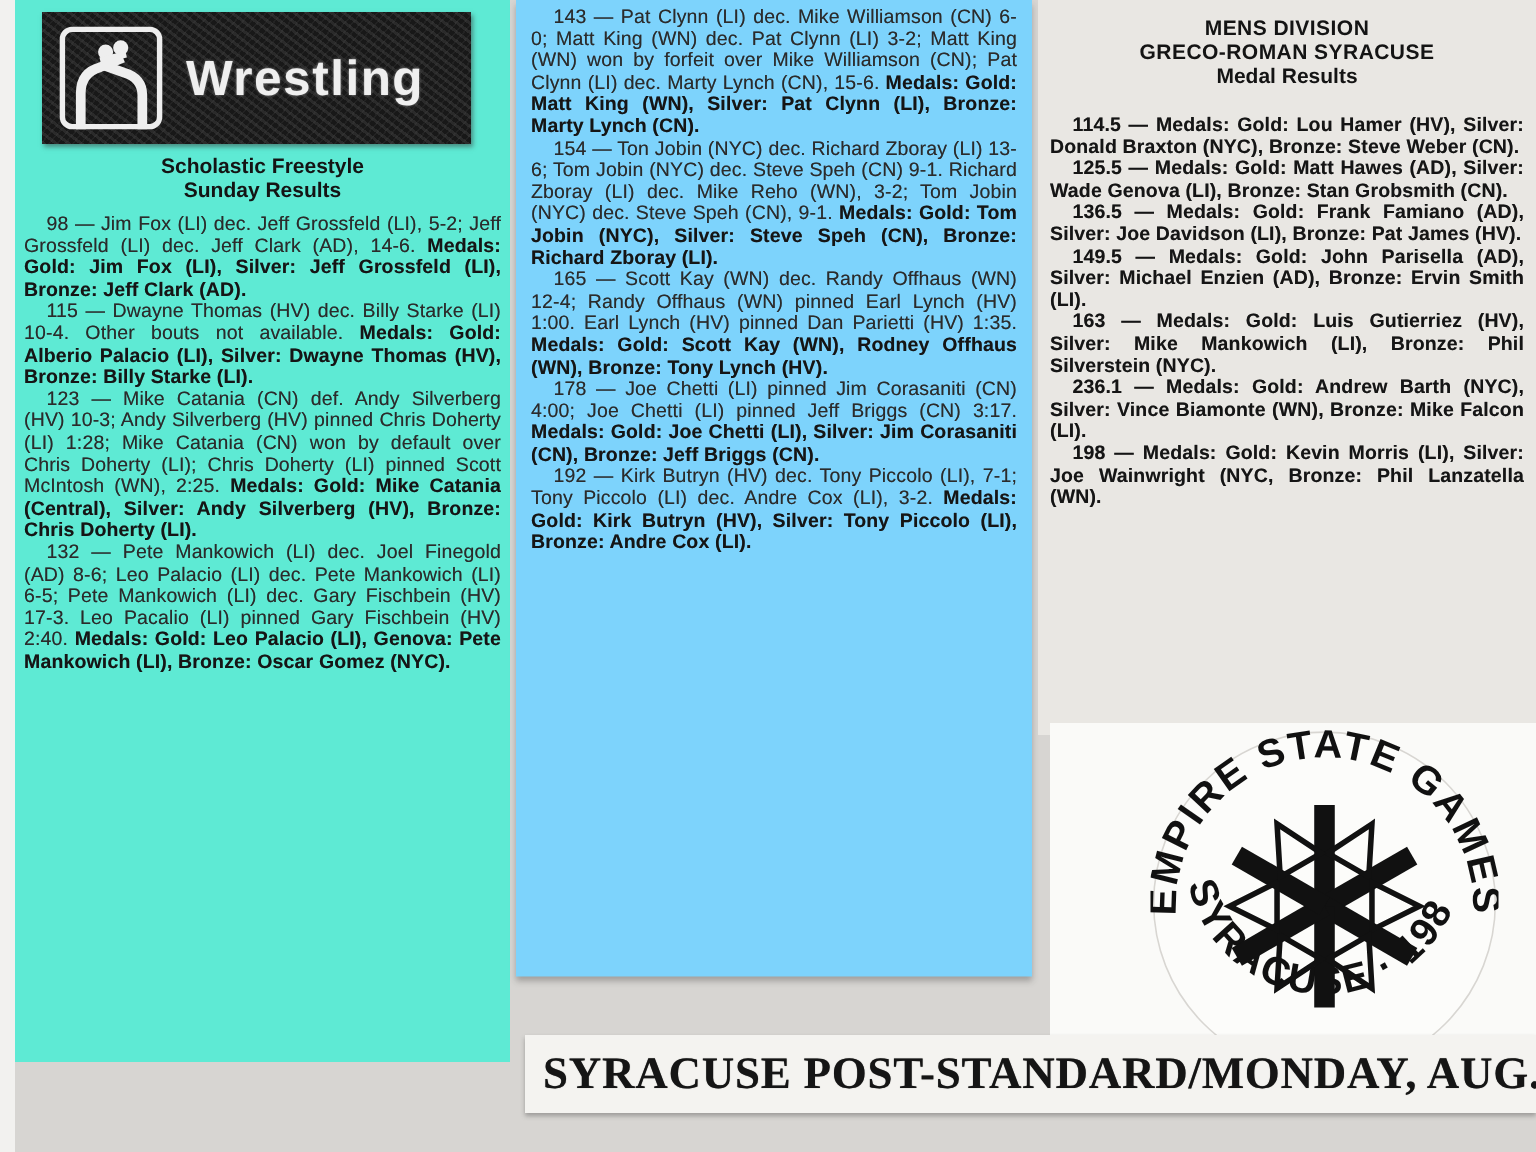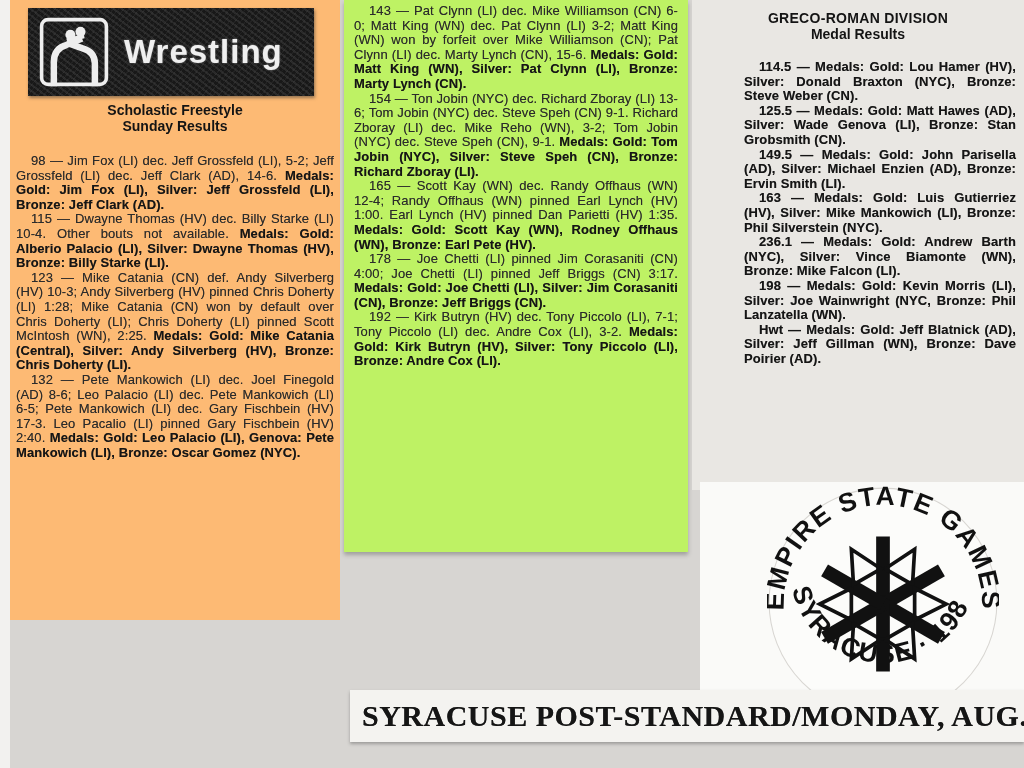--- a/index.html
+++ b/index.html
@@ -7,32 +7,32 @@
   body {
     font-family:"Liberation Sans", sans-serif;
     background:#d7d5d2;
     position:relative;
     color:#242424;
   }
   .paper-edge-left { position:absolute; left:0; top:0; width:10px; height:768px; background:#f2f1ef; }
 
   
   .col { position:absolute; text-align:justify; }
-  .col-left  { left:10px;  top:0; width:330px; height:620px; background:#fdba74; padding:2px 6px 0 6px; }
-  .col-mid   { left:344px; top:0; width:344px; height:552px; background:#bef264; padding:4px 10px 0 10px;
+  .col-left  { left:10px;  top:0; width:330px; height:708px; background:#5eead4; padding:2px 6px 0 6px; }
+  .col-mid   { left:344px; top:0; width:344px; height:651px; background:#7dd3fc; padding:4px 10px 0 10px;
                box-shadow:0 3px 4px rgba(60,60,60,.35); }
   .col-right { left:692px; top:0; width:332px; height:490px; background:#e9e7e3; padding:2px 8px 0 8px; }
 
   .entry {
     font-size:13px; line-height:14.6px; text-indent:15px;
     text-align:justify; letter-spacing:.1px;
     color:#2b2b2b; text-shadow:0 0 .4px rgba(40,40,40,.55);
   }
   .entry b { color:#151515; }
-  .col-right .entry { font-weight:700; color:#1c1c1c;margin-left:44px; }
+  .col-right .entry { font-weight:700; color:#1c1c1c; }
 
   .subhead { text-align:center; font-weight:700; font-size:14px; line-height:16px; color:#141414; }
   .subhead-caps { letter-spacing:.3px; }
 
   
   .masthead {
     position:absolute; left:18px; top:8px; width:286px; height:88px;
     background:
       repeating-linear-gradient(37deg, rgba(90,90,90,.28) 0 2px, rgba(0,0,0,0) 2px 5px),
       repeating-linear-gradient(-49deg, rgba(70,70,70,.22) 0 1px, rgba(0,0,0,0) 1px 4px),
@@ -85,51 +85,52 @@
       <path d="M22 93 V64 Q22 45 40 40 L57 33" fill="none" stroke="#eeeeee" stroke-width="9" stroke-linecap="square"></path>
       <circle cx="45" cy="26" r="7" fill="#eeeeee"></circle>
       <path d="M79 93 V66 Q79 50 62 45 L45 39" fill="none" stroke="#eeeeee" stroke-width="9" stroke-linecap="square"></path>
       <circle cx="59" cy="22" r="7" fill="#eeeeee"></circle>
       <path d="M40 34 L64 28" stroke="#eeeeee" stroke-width="6"></path>
     </svg>
     <div class="masthead-title">Wrestling</div>
   </div>
   <div style="height:100px"></div>
   <div class="subhead">Scholastic Freestyle</div>
-  <div class="subhead" style="margin-bottom:20px">Sunday Results</div>
+  <div class="subhead" style="margin-bottom:8px">Sunday Results</div>
   <div>
       <p class="entry">98 — Jim Fox (LI) dec. Jeff Grossfeld (LI), 5-2; Jeff Grossfeld (LI) dec. Jeff Clark (AD), 14-6. <b>Medals: Gold: Jim Fox (LI), Silver: Jeff Grossfeld (LI), Bronze: Jeff Clark (AD).</b></p>
       <p class="entry">115 — Dwayne Thomas (HV) dec. Billy Starke (LI) 10-4. Other bouts not available. <b>Medals: Gold: Alberio Palacio (LI), Silver: Dwayne Thomas (HV), Bronze: Billy Starke (LI).</b></p>
       <p class="entry">123 — Mike Catania (CN) def. Andy Silverberg (HV) 10-3; Andy Silverberg (HV) pinned Chris Doherty (LI) 1:28; Mike Catania (CN) won by default over Chris Doherty (LI); Chris Doherty (LI) pinned Scott McIntosh (WN), 2:25. <b>Medals: Gold: Mike Catania (Central), Silver: Andy Silverberg (HV), Bronze: Chris Doherty (LI).</b></p>
       <p class="entry">132 — Pete Mankowich (LI) dec. Joel Finegold (AD) 8-6; Leo Palacio (LI) dec. Pete Mankowich (LI) 6-5; Pete Mankowich (LI) dec. Gary Fischbein (HV) 17-3. Leo Pacalio (LI) pinned Gary Fischbein (HV) 2:40. <b>Medals: Gold: Leo Palacio (LI), Genova: Pete Mankowich (LI), Bronze: Oscar Gomez (NYC).</b></p>
     </div>
 </div>
 
 <div class="col col-mid">
   <div>
       <p class="entry">143 — Pat Clynn (LI) dec. Mike Williamson (CN) 6-0; Matt King (WN) dec. Pat Clynn (LI) 3-2; Matt King (WN) won by forfeit over Mike Williamson (CN); Pat Clynn (LI) dec. Marty Lynch (CN), 15-6. <b>Medals: Gold: Matt King (WN), Silver: Pat Clynn (LI), Bronze: Marty Lynch (CN).</b></p>
       <p class="entry">154 — Ton Jobin (NYC) dec. Richard Zboray (LI) 13-6; Tom Jobin (NYC) dec. Steve Speh (CN) 9-1. Richard Zboray (LI) dec. Mike Reho (WN), 3-2; Tom Jobin (NYC) dec. Steve Speh (CN), 9-1. <b>Medals: Gold: Tom Jobin (NYC), Silver: Steve Speh (CN), Bronze: Richard Zboray (LI).</b></p>
-      <p class="entry">165 — Scott Kay (WN) dec. Randy Offhaus (WN) 12-4; Randy Offhaus (WN) pinned Earl Lynch (HV) 1:00. Earl Lynch (HV) pinned Dan Parietti (HV) 1:35. <b>Medals: Gold: Scott Kay (WN), Rodney Offhaus (WN), Bronze: Earl Pete (HV).</b></p>
+      <p class="entry">165 — Scott Kay (WN) dec. Randy Offhaus (WN) 12-4; Randy Offhaus (WN) pinned Earl Lynch (HV) 1:00. Earl Lynch (HV) pinned Dan Parietti (HV) 1:35. <b>Medals: Gold: Scott Kay (WN), Rodney Offhaus (WN), Bronze: Tony Lynch (HV).</b></p>
       <p class="entry">178 — Joe Chetti (LI) pinned Jim Corasaniti (CN) 4:00; Joe Chetti (LI) pinned Jeff Briggs (CN) 3:17. <b>Medals: Gold: Joe Chetti (LI), Silver: Jim Corasaniti (CN), Bronze: Jeff Briggs (CN).</b></p>
       <p class="entry">192 — Kirk Butryn (HV) dec. Tony Piccolo (LI), 7-1; Tony Piccolo (LI) dec. Andre Cox (LI), 3-2. <b>Medals: Gold: Kirk Butryn (HV), Silver: Tony Piccolo (LI), Bronze: Andre Cox (LI).</b></p>
     </div>
 </div>
 
 <div class="col col-right">
   <div style="height:8px"></div>
-  <div class="subhead subhead-caps">GRECO-ROMAN DIVISION</div>
+  <div class="subhead subhead-caps">MENS DIVISION</div>
+  <div class="subhead subhead-caps">GRECO-ROMAN SYRACUSE</div>
   <div class="subhead" style="margin-bottom:18px">Medal Results</div>
   <div>
       <p class="entry"><b>114.5 — Medals: Gold: Lou Hamer (HV), Silver: Donald Braxton (NYC), Bronze: Steve Weber (CN).</b></p>
       <p class="entry"><b>125.5 — Medals: Gold: Matt Hawes (AD), Silver: Wade Genova (LI), Bronze: Stan Grobsmith (CN).</b></p>
+      <p class="entry"><b>136.5 — Medals: Gold: Frank Famiano (AD), Silver: Joe Davidson (LI), Bronze: Pat James (HV).</b></p>
       <p class="entry"><b>149.5 — Medals: Gold: John Parisella (AD), Silver: Michael Enzien (AD), Bronze: Ervin Smith (LI).</b></p>
       <p class="entry"><b>163 — Medals: Gold: Luis Gutierriez (HV), Silver: Mike Mankowich (LI), Bronze: Phil Silverstein (NYC).</b></p>
       <p class="entry"><b>236.1 — Medals: Gold: Andrew Barth (NYC), Silver: Vince Biamonte (WN), Bronze: Mike Falcon (LI).</b></p>
       <p class="entry"><b>198 — Medals: Gold: Kevin Morris (LI), Silver: Joe Wainwright (NYC, Bronze: Phil Lanzatella (WN).</b></p>
-      <p class="entry"><b>Hwt — Medals: Gold: Jeff Blatnick (AD), Silver: Jeff Gillman (WN), Bronze: Dave Poirier (AD).</b></p>
     </div>
 </div>
 
 <div class="logo-wrap">
   <svg class="logo-svg" viewBox="0 0 220 220">
     <circle cx="110" cy="110" r="108" fill="#fcfcfa" stroke="#d8d6d2" stroke-width="1"></circle>
     <defs>
       <path id="arcTop" d="M 16 112 A 94 94 0 0 1 204 112"></path>
       <path id="arcBottom" d="M 26 106 A 88 88 0 0 0 194 106"></path>
     </defs>

